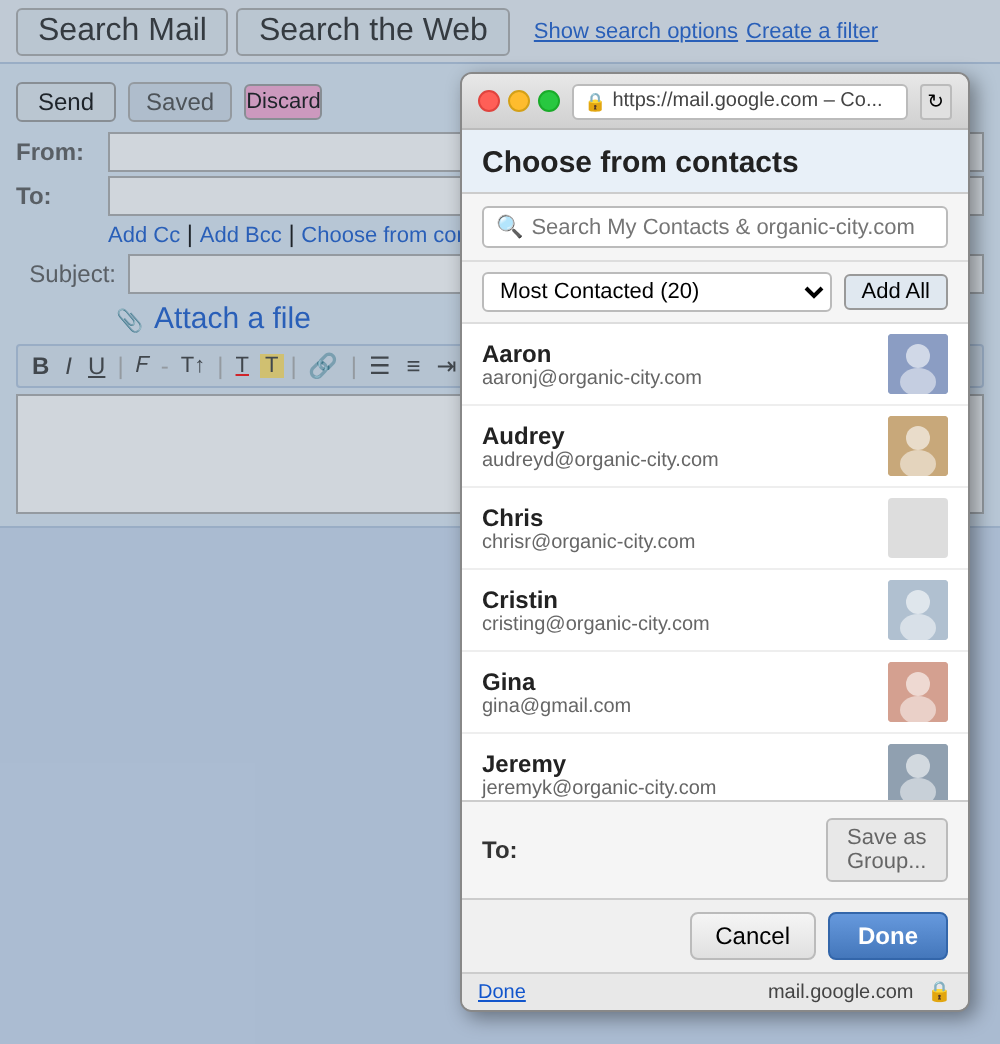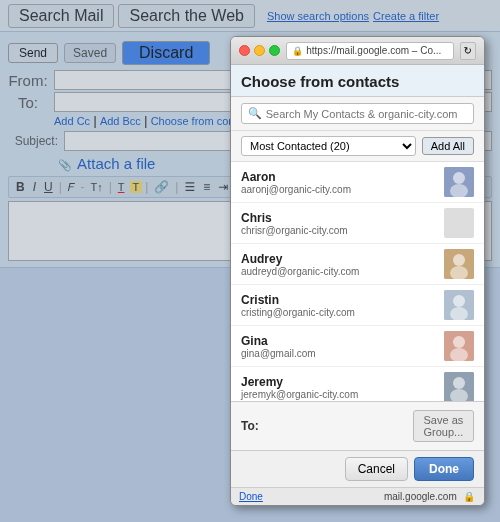--- a/index.html
+++ b/index.html
@@ -68,46 +68,47 @@
     }
     .compose-btn {
       background: #e0e8f0;
       border: 1px solid #999;
       border-radius: 3px;
       padding: 2px 10px;
       font-size: 12px;
       cursor: pointer;
     }
     .compose-btn-discard {
-      background: #3b82f6;
+      background: #f9a8d4;
       border: 1px solid #999;
       border-radius: 3px;
-      padding: 2px 16px;
-      font-size: 16px;
+      padding: 2px 0;
+      font-size: 11px;
       cursor: pointer;
     }
     .saved-badge {
       background: #d0dce8;
       border: 1px solid #aaa;
       border-radius: 3px;
       padding: 2px 8px;
       font-size: 12px;
       color: #444;
     }
     .compose-field {
       display: flex;
       align-items: center;
       gap: 6px;
       margin-bottom: 2px;
     }
     .compose-label {
       color: #555;
       width: 40px;
-      text-align: center;
-      font-size: 15px;
+      text-align: left;
+      font-size: 12px;
+      font-weight: bold;
     }
     .compose-input {
       background: white;
       border: 1px solid #aaa;
       padding: 2px 4px;
       font-size: 12px;
       flex: 1;
       height: 20px;
     }
     .add-cc-row {
@@ -574,35 +575,35 @@
             <div class="contact-email">aaronj@organic-city.com</div>
           </div>
           <div class="contact-avatar" style="background: rgb(139, 157, 195);"><svg width="30" height="30" viewBox="0 0 30 30">
               <rect width="30" height="30" fill="#8b9dc3"></rect>
               <circle cx="15" cy="11" r="6" fill="rgba(255,255,255,0.6)"></circle>
               <ellipse cx="15" cy="24" rx="9" ry="7" fill="rgba(255,255,255,0.5)"></ellipse>
             </svg></div>
         </div>
         <div class="contact-item">
           <div class="contact-info">
-            <div class="contact-name">Chris</div>
-            <div class="contact-email">chrisr@organic-city.com</div>
-          </div>
-          <div class="contact-avatar" style="background: rgb(221, 221, 221);"></div>
-        </div>
-        <div class="contact-item">
-          <div class="contact-info">
             <div class="contact-name">Audrey</div>
             <div class="contact-email">audreyd@organic-city.com</div>
           </div>
           <div class="contact-avatar" style="background: rgb(200, 168, 122);"><svg width="30" height="30" viewBox="0 0 30 30">
               <rect width="30" height="30" fill="#c8a87a"></rect>
               <circle cx="15" cy="11" r="6" fill="rgba(255,255,255,0.6)"></circle>
               <ellipse cx="15" cy="24" rx="9" ry="7" fill="rgba(255,255,255,0.5)"></ellipse>
             </svg></div>
+        </div>
+        <div class="contact-item">
+          <div class="contact-info">
+            <div class="contact-name">Chris</div>
+            <div class="contact-email">chrisr@organic-city.com</div>
+          </div>
+          <div class="contact-avatar" style="background: rgb(221, 221, 221);"></div>
         </div>
         <div class="contact-item">
           <div class="contact-info">
             <div class="contact-name">Cristin</div>
             <div class="contact-email">cristing@organic-city.com</div>
           </div>
           <div class="contact-avatar" style="background: rgb(176, 192, 208);"><svg width="30" height="30" viewBox="0 0 30 30">
               <rect width="30" height="30" fill="#b0c0d0"></rect>
               <circle cx="15" cy="11" r="6" fill="rgba(255,255,255,0.6)"></circle>
               <ellipse cx="15" cy="24" rx="9" ry="7" fill="rgba(255,255,255,0.5)"></ellipse>

